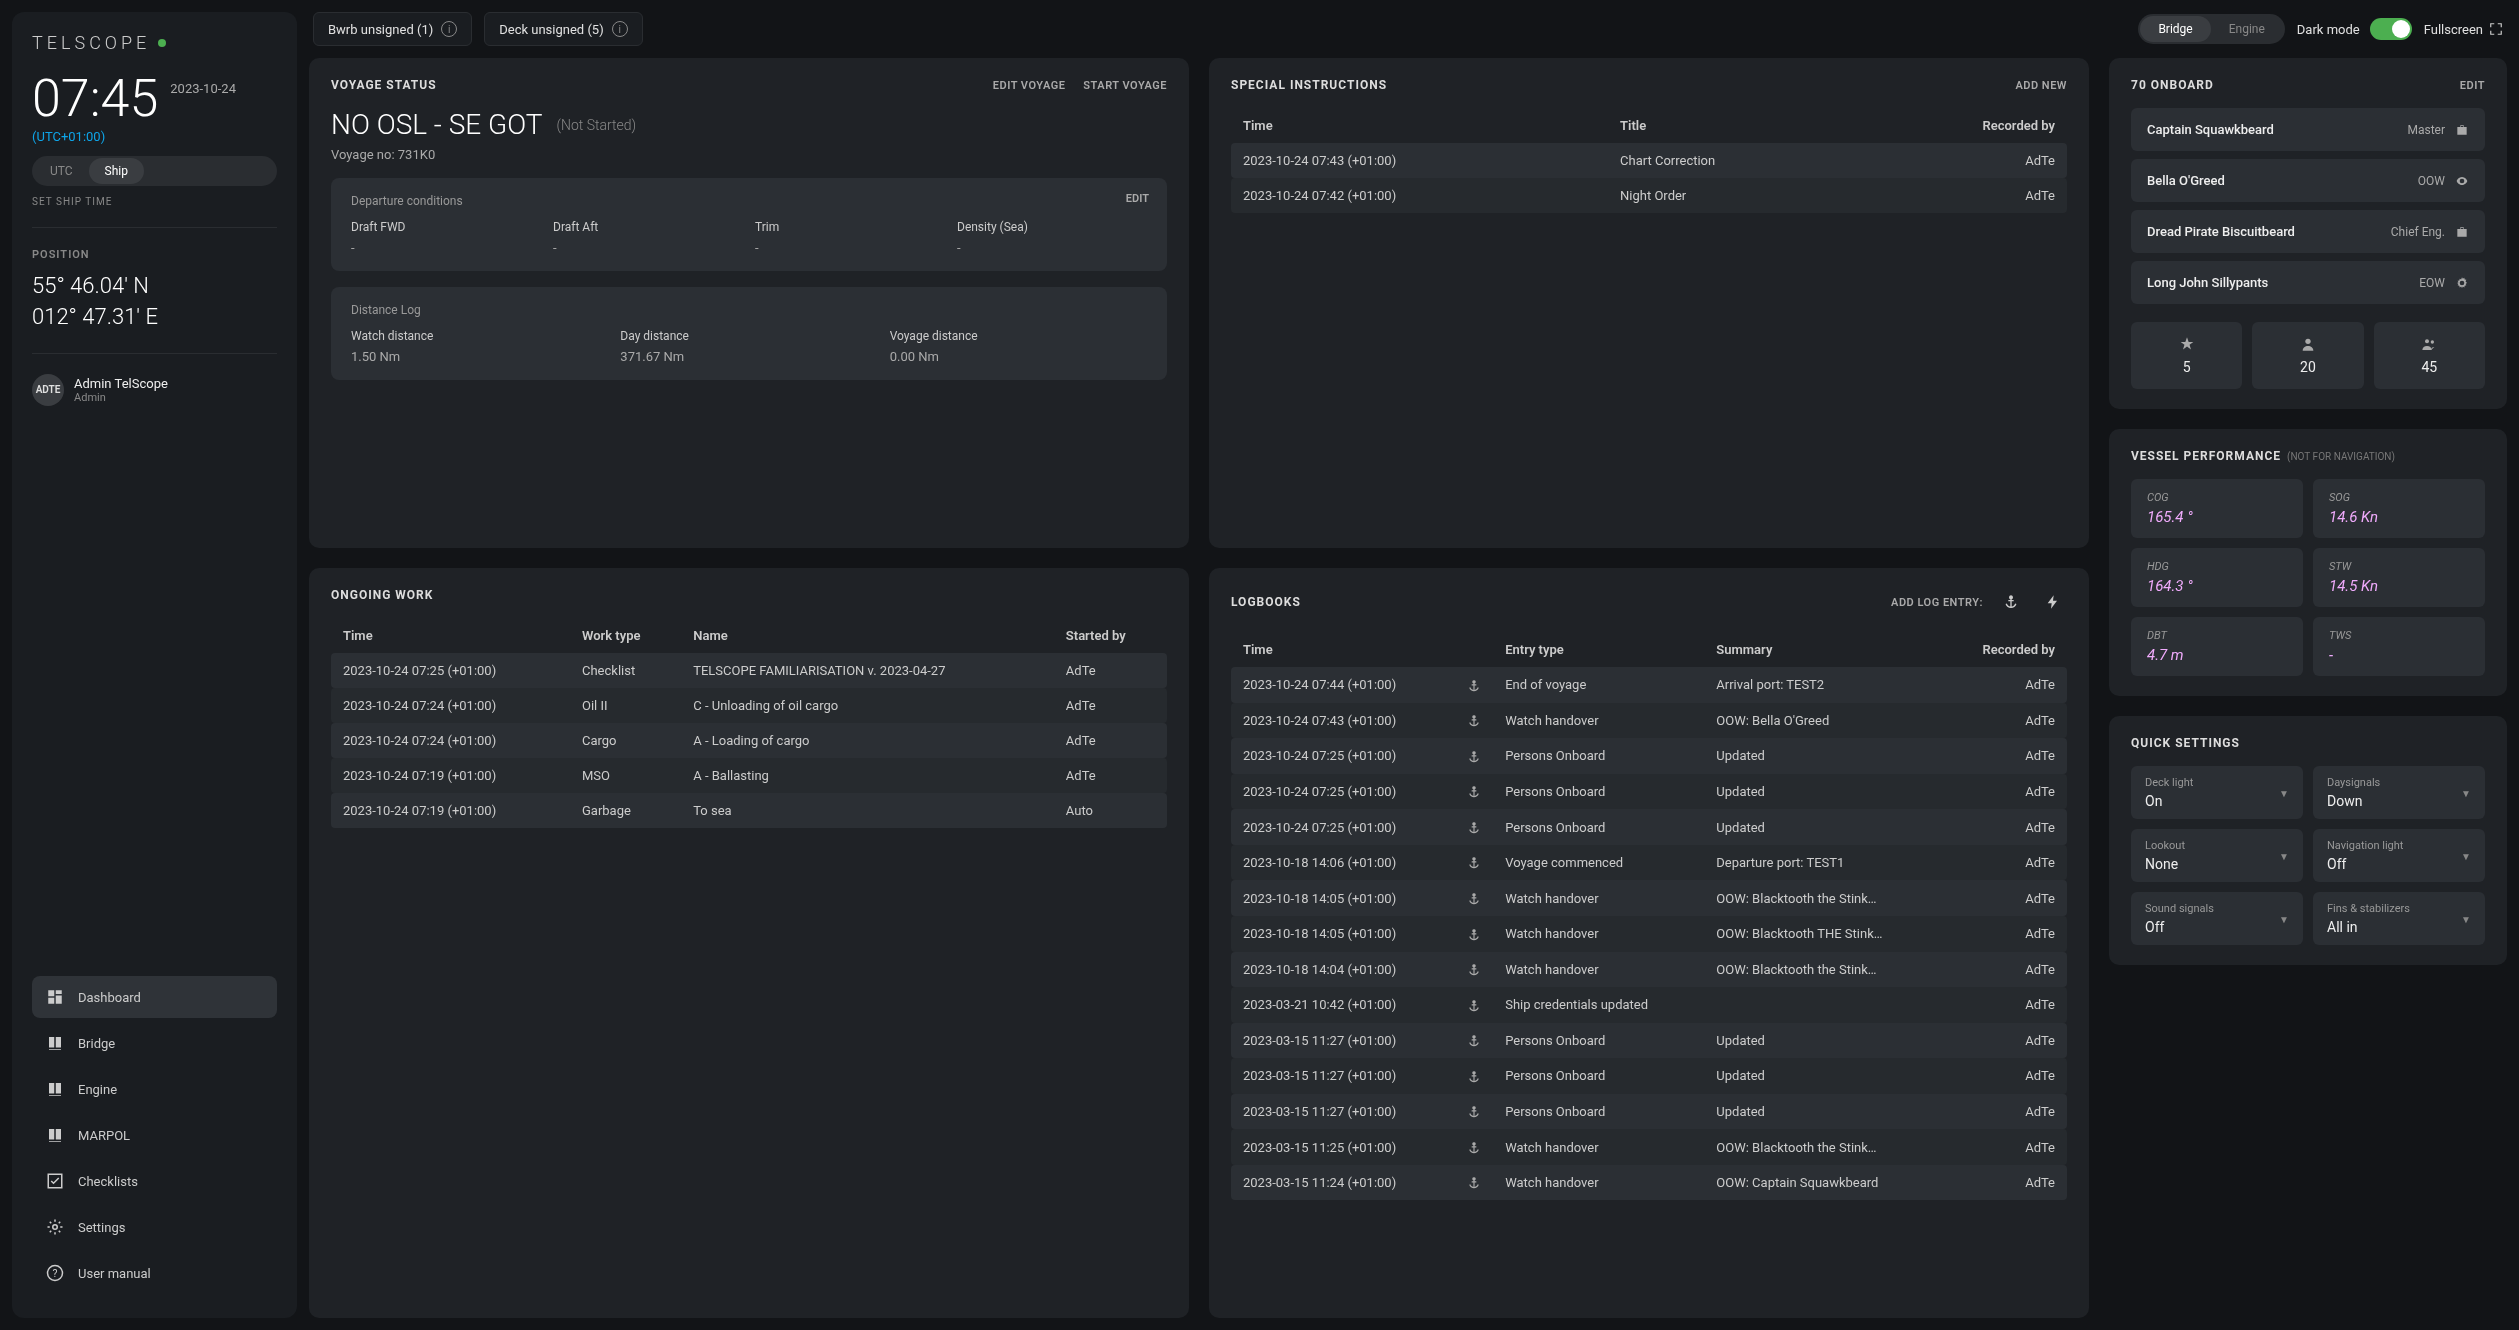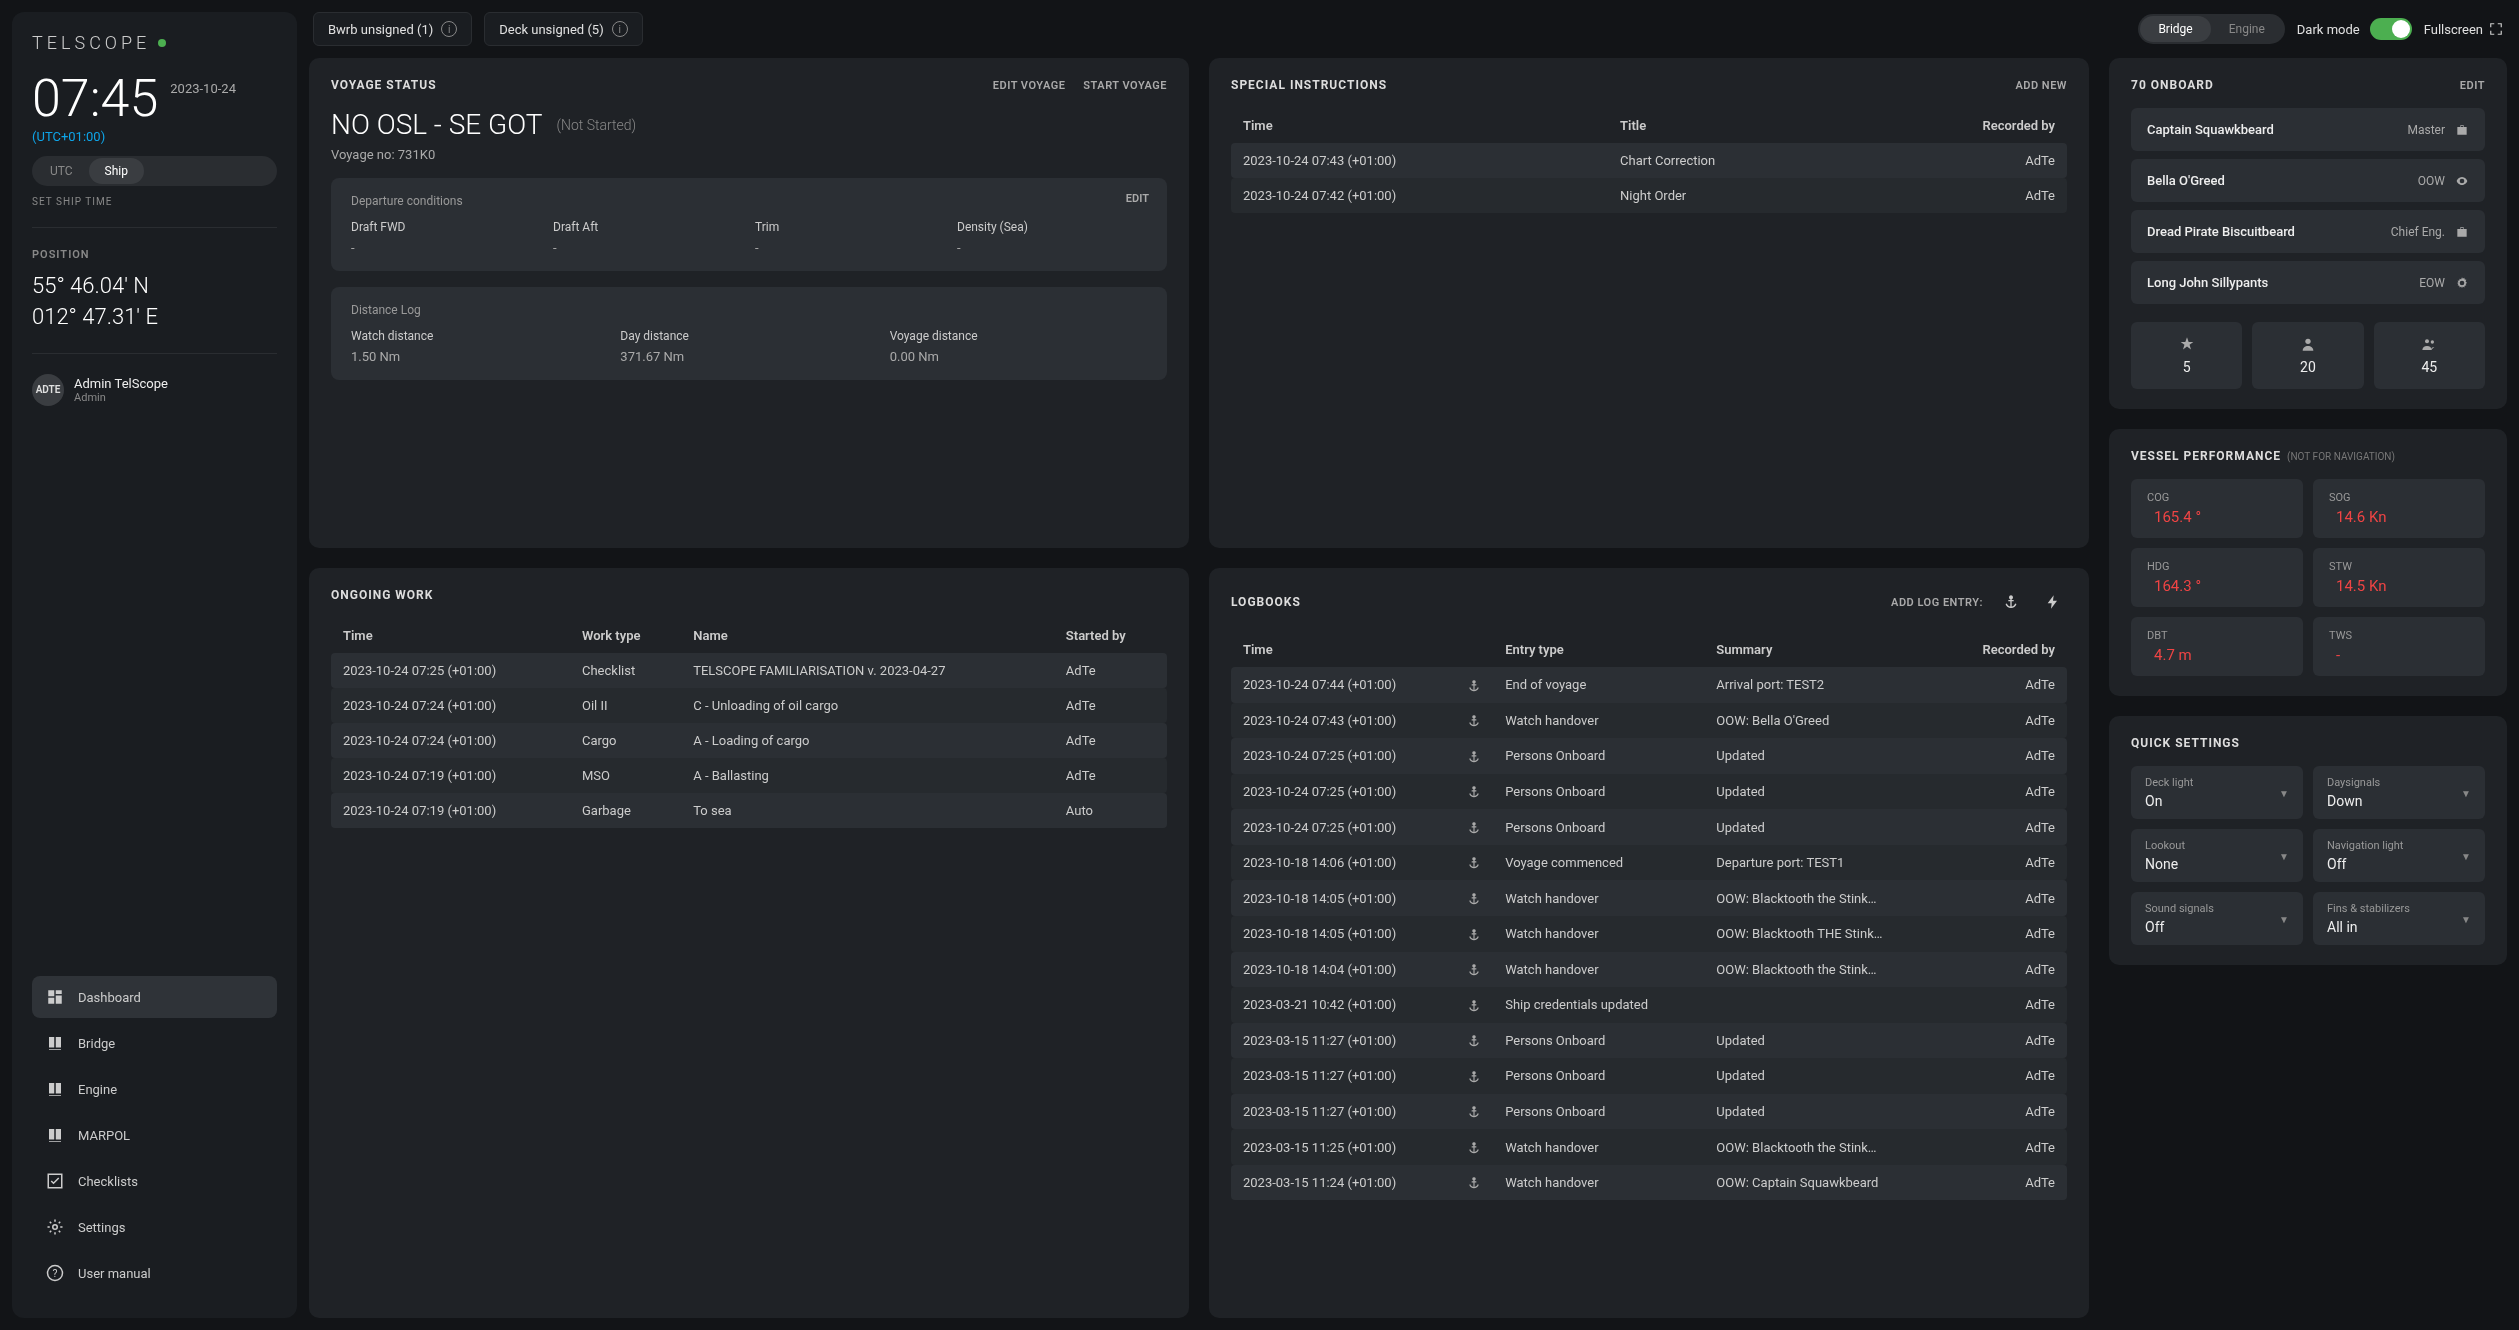--- a/index.html
+++ b/index.html
@@ -81,24 +81,24 @@
 .right-col { display:flex; flex-direction:column; gap:20px; grid-row:1 / 3; min-height:0; }
 .crew-item { display:flex; align-items:center; background:#2b2f34; border-radius:6px; padding:14px 16px; margin-bottom:8px; }
 .crew-name { flex:1; font-size:13px; color:#eee; font-weight:500; }
 .crew-role { font-size:12px; color:#aaa; margin-right:10px; }
 .crew-icon { width:14px; height:14px; fill:#aaa; }
 .crew-stats { display:flex; gap:10px; margin-top:10px; }
 .stat-box { flex:1; background:#2b2f34; border-radius:6px; padding:14px; text-align:center; }
 .stat-box svg { width:16px; height:16px; fill:#aaa; margin-bottom:4px; }
 .stat-val { font-size:14px; color:#eee; }
 
-.perf-grid { display:grid; grid-template-columns:1fr 1fr; gap:10px; }
+.perf-grid { display:grid; grid-template-columns:1fr 1fr; gap:10px;font-style:italic; }
 .perf-box { background:#2b2f34; border-radius:6px; padding:12px 16px; }
 .perf-label { font-size:11px; color:#999; margin-bottom:4px; }
-.perf-val { font-size:15px; color:#ef4444;margin-left:7px; }
+.perf-val { font-size:15px; color:#f0abfc; }
 
 .qs-grid { display:grid; grid-template-columns:1fr 1fr; gap:10px; }
 .qs-box { background:#2b2f34; border-radius:6px; padding:10px 14px; display:flex; flex-direction:column; position:relative; }
 .qs-label { font-size:11px; color:#999; margin-bottom:4px; }
 .qs-val { font-size:14px; color:#eee; }
 .qs-arrow { position:absolute; right:14px; top:50%; transform:translateY(-50%); color:#888; font-size:10px; }
 
 .log-actions { display:flex; align-items:center; gap:14px; }
 .log-icon-btn { width:28px; height:28px; display:flex; align-items:center; justify-content:center; cursor:pointer; }
 .log-icon-btn svg { width:16px; height:16px; fill:#ccc; }

